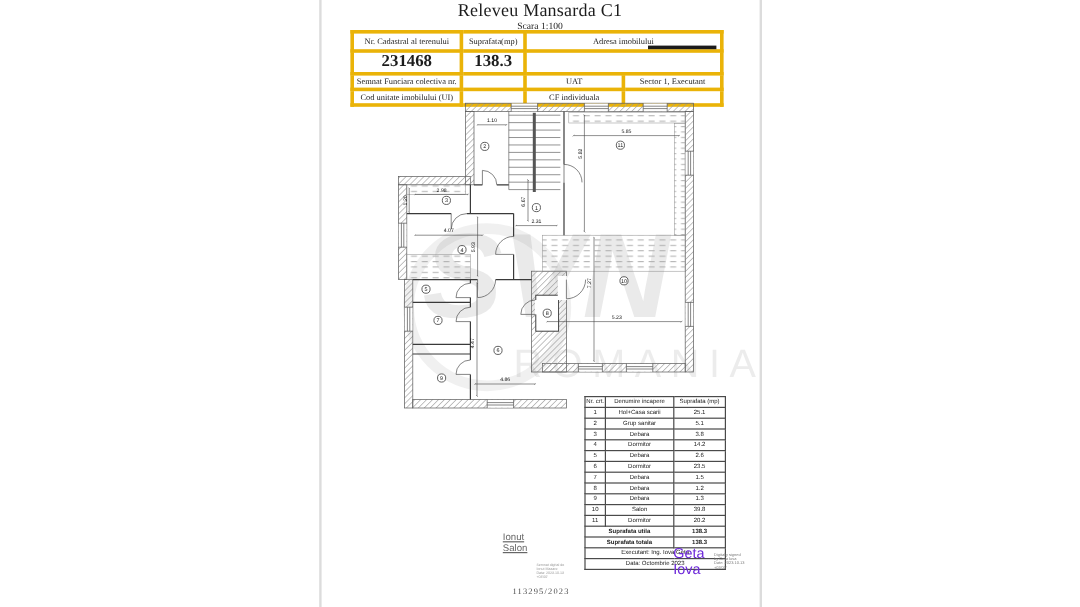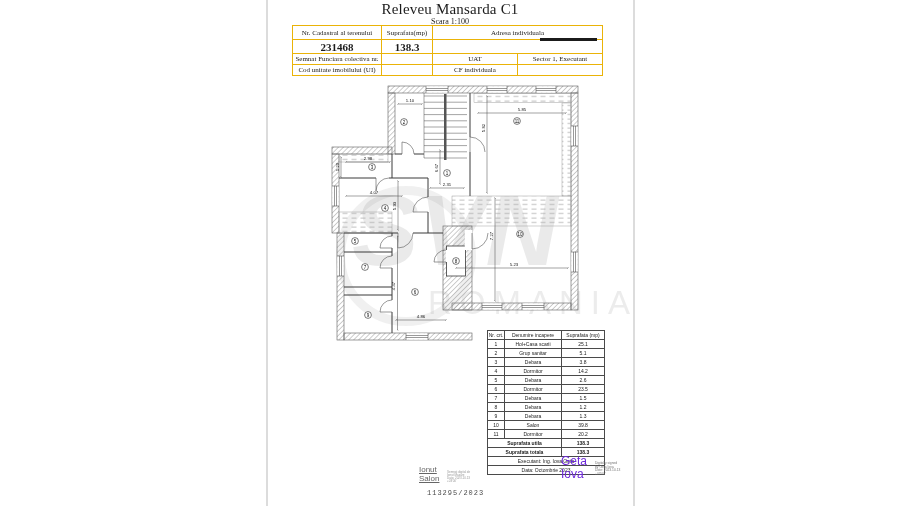--- a/index.html
+++ b/index.html
@@ -7,23 +7,23 @@
          font-family:"Liberation Serif",serif;color:#1c1c1c;}
   .page-edge{position:absolute;top:0;width:2px;height:506px;background:#dcdcdc;}
   #edge-left{left:266px;} #edge-right{left:633px;}
 
   
   #doc-title{position:absolute;left:267px;top:1px;width:366px;text-align:center;
              font-size:15px;letter-spacing:.2px;}
   #doc-scale{position:absolute;left:267px;top:17px;width:366px;text-align:center;font-size:8px;text-decoration:underline;}
   #header-table{position:absolute;left:292px;top:25px;width:311px;border-collapse:collapse;
                 table-layout:fixed;}
-  #header-table td{border:1px solid #eab308;font-size:7px;text-align:center;padding:0;
+  #header-table td{border:3px solid #eab308;font-size:7px;text-align:center;padding:0;
                    height:13px;overflow:hidden;white-space:nowrap;font-family:"Liberation Serif",serif;}
-  #header-table .val{font-weight:bold;font-size:11px;}
+  #header-table .val{font-weight:bold;font-size:14px;}
   #header-table .small-row td{height:10px;}
   #redaction-line{position:absolute;left:540px;top:38px;width:57px;height:2.5px;background:#1b1b1b;}
 
   
   #plan-svg{position:absolute;left:320px;top:84px;width:262px;height:260px;}
   .wall{fill:url(#hatch);stroke:#5d5d5d;stroke-width:.6;}
   .eave{fill:url(#dashp);stroke:#8a8a8a;stroke-width:.4;}
   .iw{stroke:#3a3a3a;stroke-width:1;fill:none;}
   .thin{stroke:#4a4a4a;stroke-width:.5;fill:none;}
   .door{stroke:#555;stroke-width:.6;fill:none;}
@@ -48,43 +48,43 @@
                   padding:0;overflow:hidden;white-space:nowrap;color:#222;}
   #rooms-table .col-nr{width:16px;} #rooms-table .col-name{width:56px;} #rooms-table .col-area{width:42px;}
   #rooms-table .sum-label,#rooms-table .sum-value{font-weight:bold;}
   #rooms-table .foot{font-size:5px;}
 
   
   #sig-right-name{position:absolute;left:561px;top:455px;font-family:"Liberation Sans",sans-serif;
                   font-size:12px;line-height:12.5px;color:#6d28d9;}
   #sig-right-note{position:absolute;left:595px;top:461px;font-family:"Liberation Sans",sans-serif;
                   font-size:6px;line-height:6.5px;color:#777;transform:scale(.55);transform-origin:top left;}
-  #sig-left-name{position:absolute;left:419px;top:466px;font-family:"Liberation Sans",sans-serif;
+  #sig-left-name{position:absolute;left:419px;top:444px;font-family:"Liberation Sans",sans-serif;
                  font-size:8px;line-height:8.5px;color:#666;text-decoration:underline;}
   #sig-left-note{position:absolute;left:447px;top:470px;font-family:"Liberation Sans",sans-serif;
                  font-size:6px;line-height:6.3px;color:#999;transform:scale(.5);transform-origin:top left;}
-  #stamp-number{position:absolute;left:427px;top:489px;font-family:Liberation Mono, monospace;
+  #stamp-number{position:absolute;left:427px;top:489px;font-family:Liberation Serif, serif;
                 font-size:7px;letter-spacing:1px;color:#4a4a4a;}
 </style>
 </head>
 <body>
 
 <div id="stage">
   <div class="page-edge" id="edge-left"></div>
   <div class="page-edge" id="edge-right"></div>
 
   <div id="doc-title">Releveu Mansarda C1</div>
   <div id="doc-scale">Scara 1:100</div>
 
   <table id="header-table">
     <tbody>
         <tr>
       <td style="width:88px">Nr. Cadastral al terenului</td>
       <td style="width:50px">Suprafata(mp)</td>
-      <td colspan="2">Adresa individuala</td>
+      <td colspan="2">Adresa imobilului</td>
     </tr>
     <tr>
       <td class="val">231468</td>
       <td class="val">138.3</td>
       <td colspan="2"></td>
     </tr>
     <tr class="small-row">
       <td>Semnat Funciara colectiva nr.</td>
       <td></td>
       <td style="width:82px">UAT</td>

